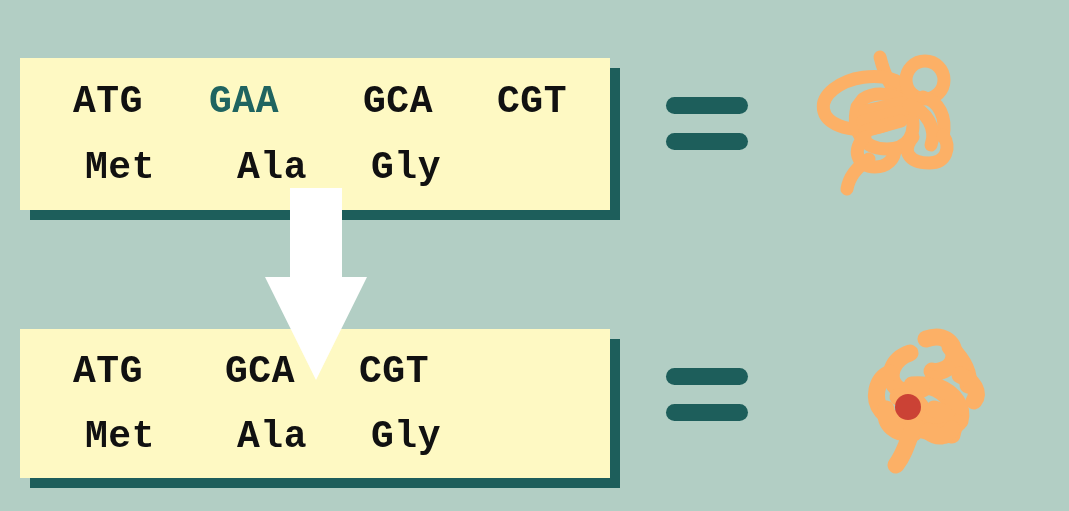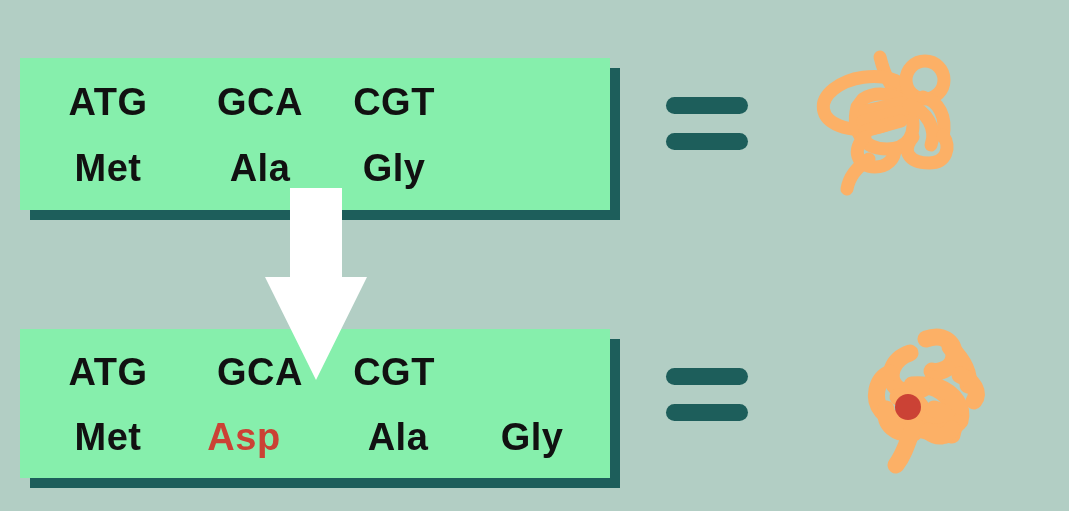--- a/index.html
+++ b/index.html
@@ -22,32 +22,33 @@
   
   .panel-wrap {
     position: absolute;
   }
   .panel-shadow {
     position: absolute;
     background: #1d5e5b;
   }
   .panel {
     position: absolute;
-    background: #86efac;
+    background: #fef9c3;
+    font-family: Liberation Mono, monospace;
   }
   .codon-row {
     position: absolute;
     left: 0;
     width: 100%;
     height: 50%;
     display: flex;
     align-items: center;
   }
   .codon-row.row-top { top: 6px; }
-  .codon-row.row-bottom { top: calc(50% - 4px); }
+  .codon-row.row-bottom { top: calc(50% - 4px); margin-left: 12px; }
 
   .cell {
     flex: 0 0 auto;
     text-align: center;
     font-size: 38px;
     font-weight: bold;
     letter-spacing: 0.5px;
     color: #111111;
     line-height: 1;
   }
@@ -94,20 +95,21 @@
 <body>
 
 <div id="stage">
 
   <div class="panel-wrap" style="left:20px; top:58px; width:600px; height:162px;">
     <div class="panel-shadow" style="left:10px; top:10px; width:590px; height:152px;"></div>
     <div class="panel" style="left:0px; top:0px; width:590px; height:152px;">
 
       <div class="codon-row row-top">
         <div class="cell c0">ATG</div>
+        <div class="cell c1 teal">GAA</div>
         <div class="cell c2">GCA</div>
         <div class="cell c3">CGT</div>
       </div>
 
       <div class="codon-row row-bottom">
         <div class="cell c0">Met</div>
         <div class="cell c2">Ala</div>
         <div class="cell c3">Gly</div>
       </div>
     </div>
@@ -118,21 +120,20 @@
     <div class="panel" style="left:0px; top:0px; width:590px; height:149px;">
 
       <div class="codon-row row-top">
         <div class="cell c0">ATG</div>
         <div class="cell c2">GCA</div>
         <div class="cell c3">CGT</div>
       </div>
 
       <div class="codon-row row-bottom">
         <div class="cell c0">Met</div>
-        <div class="cell c1 red">Asp</div>
         <div class="cell c2">Ala</div>
         <div class="cell c3">Gly</div>
       </div>
     </div>
   </div>
 
   <svg id="arrow" viewBox="0 0 102 192" xmlns="http://www.w3.org/2000/svg">
     <polygon points="25,0 77,0 77,89 102,89 51,192 0,89 25,89" fill="#ffffff"></polygon>
   </svg>
 

